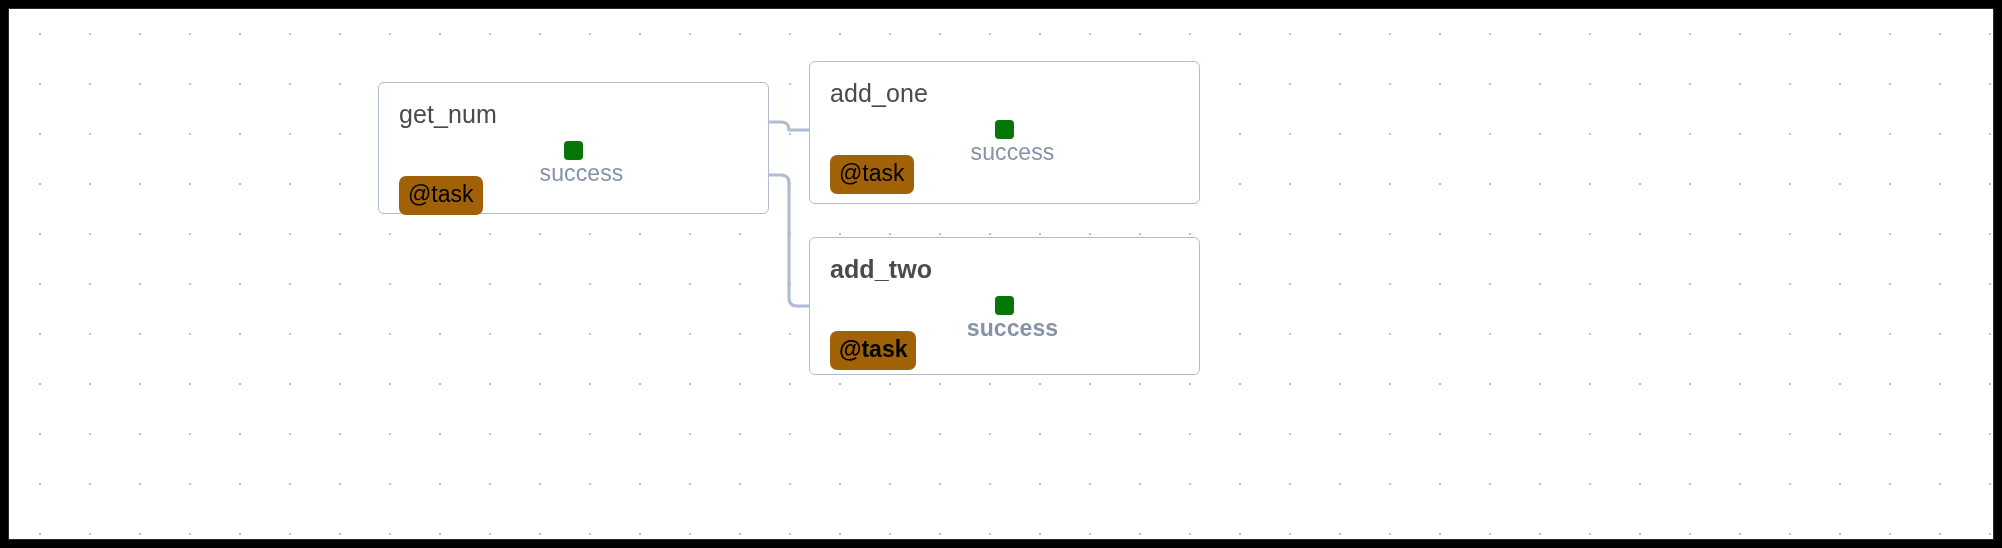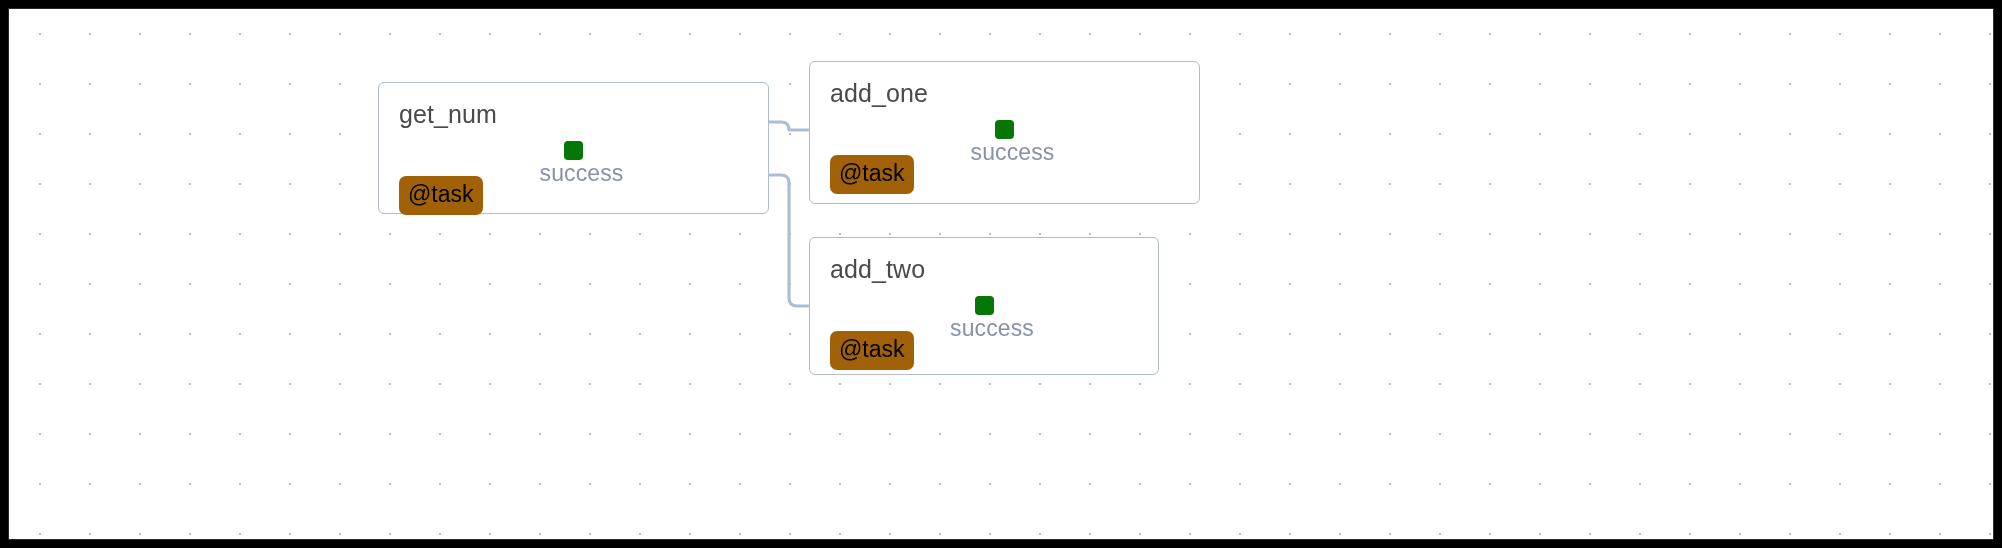--- a/index.html
+++ b/index.html
@@ -136,21 +136,21 @@
       <div class="node-title">add_one</div>
       <div class="node-status">
         <span class="status-swatch"></span>
         <span class="status-label">success</span>
       </div>
       <div class="node-tags">
         <span class="tag-badge">@task</span>
       </div>
     </div>
 
-    <div class="node" style="left:800px; top:228px; width:350px; height:138px;">
+    <div class="node" style="left:800px; top:228px; width:391px; height:138px;font-weight:bold;">
       <div class="node-title">add_two</div>
       <div class="node-status">
         <span class="status-swatch"></span>
         <span class="status-label">success</span>
       </div>
       <div class="node-tags">
         <span class="tag-badge">@task</span>
       </div>
     </div>
 

